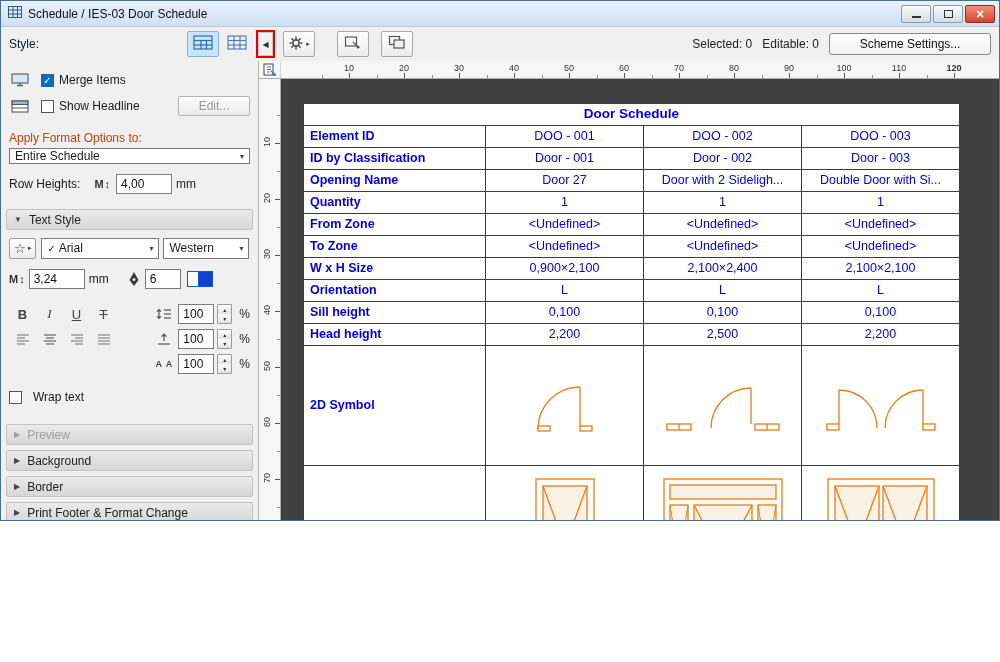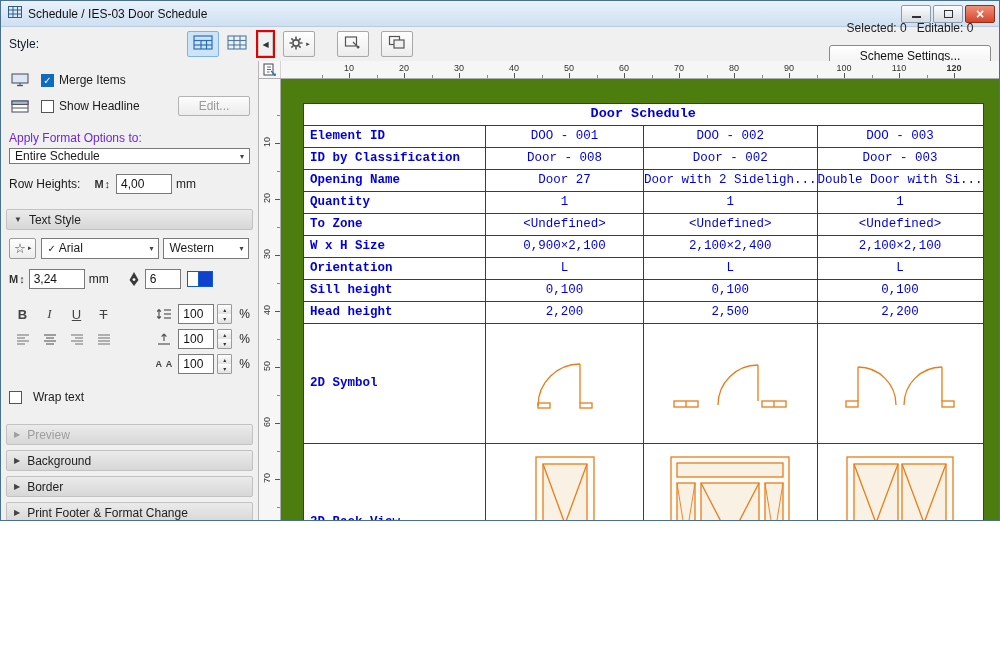--- a/index.html
+++ b/index.html
@@ -20,35 +20,35 @@
   
   .toolbar { flex:0 0 34px; height:34px; display:flex; align-items:center; padding:0 8px; background:#f0f0f0; }
   .toolbar .style-label { color:#0f172a; }
   .style-btns { margin-left:148px; display:flex; gap:2px; }
   .tbtn { height:26px; min-width:32px; border:1px solid transparent; border-radius:2px; background:transparent; display:flex; align-items:center; justify-content:center; gap:2px; cursor:default; }
   .tbtn.active { background:#cce4f7; border-color:#7fb2e5; }
   .tbtn.framed { border-color:#a8a8a8; background:linear-gradient(#ffffff,#ececec); }
   .collapse-btn { width:15px; height:24px; margin-left:5px; display:flex; align-items:center; justify-content:center; font-size:8px; color:#333; background:#f0f0f0; border:1px solid #c9c9c9; }
   .annotated { box-shadow:0 0 0 2px #e40000; }
   .flyout { font-size:7px; color:#444; }
-  .toolbar-right { margin-left:auto; display:flex; align-items:center; gap:10px;flex-direction:column; }
+  .toolbar-right { margin-left:auto; display:flex; align-items:center; gap:10px; }
   .counts { display:flex; gap:10px; color:#222; }
   .scheme-btn { height:22px; width:162px; border:1px solid #8a8a8a; border-radius:3px; background:linear-gradient(#ffffff,#f1f1f1); font-size:12px; color:#111; display:flex; align-items:center; justify-content:center; }
 
   
   .bodyrow { flex:1; display:flex; min-height:0; }
 
   
   .sidebar { flex:0 0 258px; width:258px; background:#f0f0f0; border-right:1px solid #b5b5b5; padding-top:6px; display:flex; flex-direction:column; overflow:hidden; }
   .srow { display:flex; align-items:center; margin:3px 8px; min-height:20px; }
   .sicon { width:22px; display:inline-flex; align-items:center; justify-content:center; color:#444; flex:0 0 22px; }
   .cb { width:13px; height:13px; border:1px solid #555; background:#fff; display:inline-flex; align-items:center; justify-content:center; font-size:10px; margin:0 5px 0 10px; flex:0 0 13px; }
   .cb.checked { background:#0d6cc0; border-color:#0d6cc0; color:#fff; }
   .edit-btn { margin-left:auto; width:72px; height:20px; border:1px solid #b3b3b3; border-radius:2px; background:linear-gradient(#fcfcfc,#ececec); color:#9a9a9a; font-size:12px; display:flex; align-items:center; justify-content:center; }
-  .flabel { margin:12px 8px 3px 8px; color:#6d28d9; }
+  .flabel { margin:12px 8px 3px 8px; color:#c2410c; }
   .select { height:21px; border:1px solid #7a7a7a; background:#fff; display:flex; align-items:center; padding:0 5px; gap:3px; }
   .select .arrow { margin-left:auto; font-size:8px; color:#444; }
   .select.wide { margin:0 8px; }
   .rowheights { margin-top:10px; }
   .mh { display:inline-flex; align-items:center; font-size:11px; font-weight:bold; color:#333; gap:1px; }
   .mh .ud { font-weight:normal; font-size:11px; }
   .input { height:20px; border:1px solid #7a7a7a; background:#fff; padding:0 4px; display:inline-flex; align-items:center; font-size:12px; color:#111; }
   .w56 { width:56px; } .w36 { width:36px; }
   .unit { margin-left:4px; color:#222; }
 
@@ -89,21 +89,21 @@
   .htick { position:absolute; bottom:0; width:1px; height:5px; background:#555; }
   .htick.minor { height:3px; background:#8a8a8a; }
   .hnum { position:absolute; bottom:5px; transform:translateX(-50%); font-size:9px; color:#333; }
 
   .content-row { flex:1; display:flex; min-height:0; }
   .vruler { flex:0 0 22px; width:22px; position:relative; background:#f6f6f6; border-right:1px solid #adadad; overflow:hidden; }
   .vtick { position:absolute; right:0; height:1px; width:5px; background:#555; }
   .vtick.minor { width:3px; background:#8a8a8a; }
   .vnum { position:absolute; left:-2px; width:20px; text-align:center; font-size:9px; color:#333; transform:rotate(-90deg); }
 
-  .canvas { flex:1; position:relative; overflow:hidden; background:#4d7c0f;font-family:Liberation Mono, monospace; }
+  .canvas { flex:1; position:relative; overflow:hidden; background:#404040; }
 
   
   .schedule { position:absolute; left:22px; top:24px; border-collapse:collapse; table-layout:fixed; background:#fff; }
   .schedule col.c0 { width:182px; }
   .schedule col.cv { width:158px; }
   .schedule td { border:1px solid #3c3c3c; color:var(--accent-blue,#0000dc); overflow:hidden; white-space:nowrap; font-size:12.5px; line-height:1.1; }
   .schedule .title-row td { height:22px; text-align:center; font-weight:bold; font-size:13.5px; }
   .schedule .lbl { font-weight:bold; padding-left:6px; }
   .schedule .val { text-align:center; }
   .schedule tbody.datarows td { height:22px; }
@@ -538,35 +538,41 @@
             </tbody>
             <tbody class="datarows">
                 <tr>
                   <td class="lbl">Element ID</td>
                   <td class="val">DOO - 001</td>
                   <td class="val">DOO - 002</td>
                   <td class="val">DOO - 003</td>
                 </tr>
                 <tr>
                   <td class="lbl">ID by Classification</td>
-                  <td class="val">Door - 008</td>
+                  <td class="val">Door - 001</td>
                   <td class="val">Door - 002</td>
                   <td class="val">Door - 003</td>
                 </tr>
                 <tr>
                   <td class="lbl">Opening Name</td>
                   <td class="val">Door 27</td>
                   <td class="val">Door with 2 Sideligh...</td>
                   <td class="val">Double Door with Si...</td>
                 </tr>
                 <tr>
                   <td class="lbl">Quantity</td>
                   <td class="val">1</td>
                   <td class="val">1</td>
                   <td class="val">1</td>
+                </tr>
+                <tr>
+                  <td class="lbl">From Zone</td>
+                  <td class="val">&lt;Undefined&gt;</td>
+                  <td class="val">&lt;Undefined&gt;</td>
+                  <td class="val">&lt;Undefined&gt;</td>
                 </tr>
                 <tr>
                   <td class="lbl">To Zone</td>
                   <td class="val">&lt;Undefined&gt;</td>
                   <td class="val">&lt;Undefined&gt;</td>
                   <td class="val">&lt;Undefined&gt;</td>
                 </tr>
                 <tr>
                   <td class="lbl">W x H Size</td>
                   <td class="val">0,900×2,100</td>

